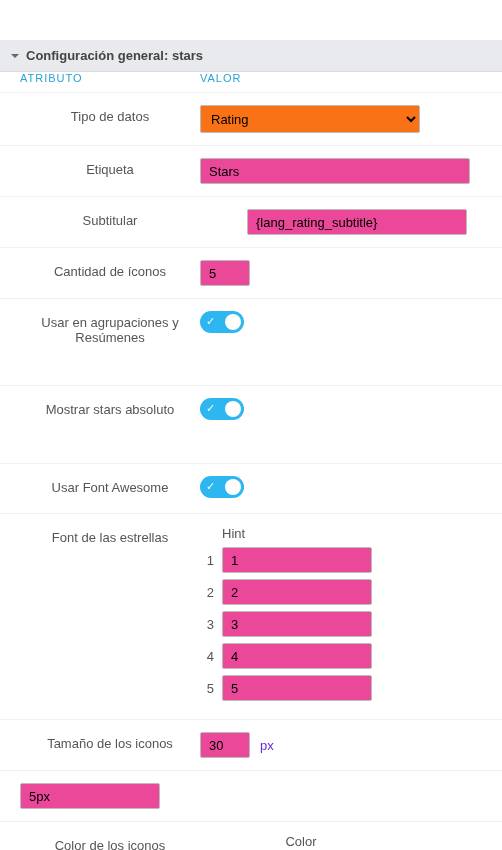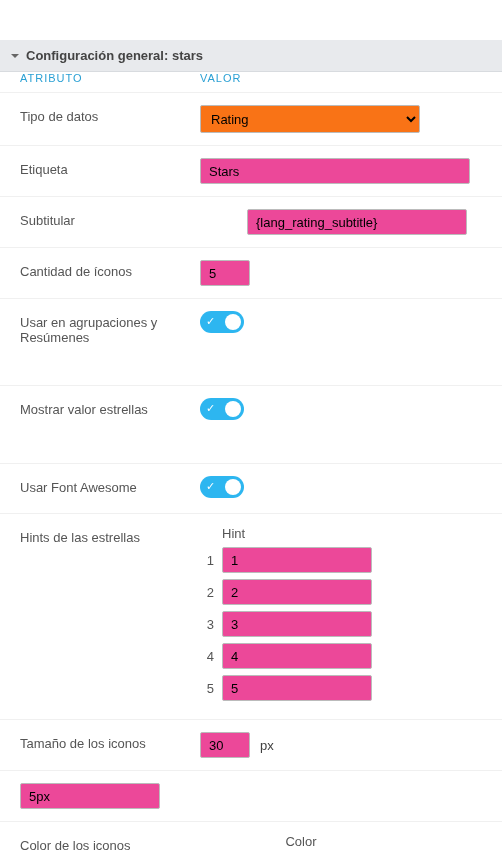--- a/index.html
+++ b/index.html
@@ -40,20 +40,21 @@
     align-items: flex-start;
     padding: 12px 20px;
     border-top: 1px solid #f0f0f0;
   }
   .row:first-of-type { border-top: none; }
   .row .label {
     width: 180px;
     color: #555;
     font-size: 13px;
     padding-top: 4px;
+    text-align: center;
   }
   .row .value {
     flex: 1;
   }
   select {
     width: 220px;
     height: 28px;
     border: 1px solid #bbb;
     background: #f97316;
     font-size: 13px;
@@ -113,21 +114,21 @@
     gap: 8px;
   }
   .hint-row .idx {
     width: 14px;
     text-align: right;
     color: #555;
     font-size: 13px;
   }
   .hint-row input { width: 150px; }
   .size-line { display: flex; align-items: center; gap: 10px; }
-  .px-label { color: #404040; font-size: 13px; }
+  .px-label { color: #6d28d9; font-size: 13px; }
   .color-block { display: flex; align-items: flex-end; gap: 12px; }
   .stars-preview { display: flex; gap: 2px; align-items: center; }
   .star-svg { width: 22px; height: 22px; }
   .color-col { display: flex; flex-direction: column; gap: 4px; }
   .color-col .lbl { font-size: 13px; color: #555; text-align: center; }
   .chev-icon { transform: rotate(0deg); }
   .row-tall { padding-top: 12px; padding-bottom: 40px; }
 </style>
 </head>
 <body>
@@ -180,41 +181,41 @@
     <div class="label">Usar en agrupaciones y Resúmenes</div>
     <div class="value">
       <div class="toggle">
         <span class="check">✓</span>
         <span class="knob"></span>
       </div>
     </div>
   </div>
 
   <div class="row row-tall">
-    <div class="label">Mostrar valor estrellas</div>
+    <div class="label">Mostrar stars absoluto</div>
     <div class="value">
       <div class="toggle">
         <span class="check">✓</span>
         <span class="knob"></span>
       </div>
     </div>
   </div>
 
   <div class="row">
     <div class="label">Usar Font Awesome</div>
     <div class="value">
       <div class="toggle">
         <span class="check">✓</span>
         <span class="knob"></span>
       </div>
     </div>
   </div>
 
   <div class="row">
-    <div class="label">Hints de las estrellas</div>
+    <div class="label">Font de las estrellas</div>
     <div class="value hints-block">
       <div class="hints-head">Hint</div>
       <div class="hint-row">
         <span class="idx">1</span>
         <input type="text" value="1" style="">
       </div>
       <div class="hint-row">
         <span class="idx">2</span>
         <input type="text" value="2" style="">
       </div>

